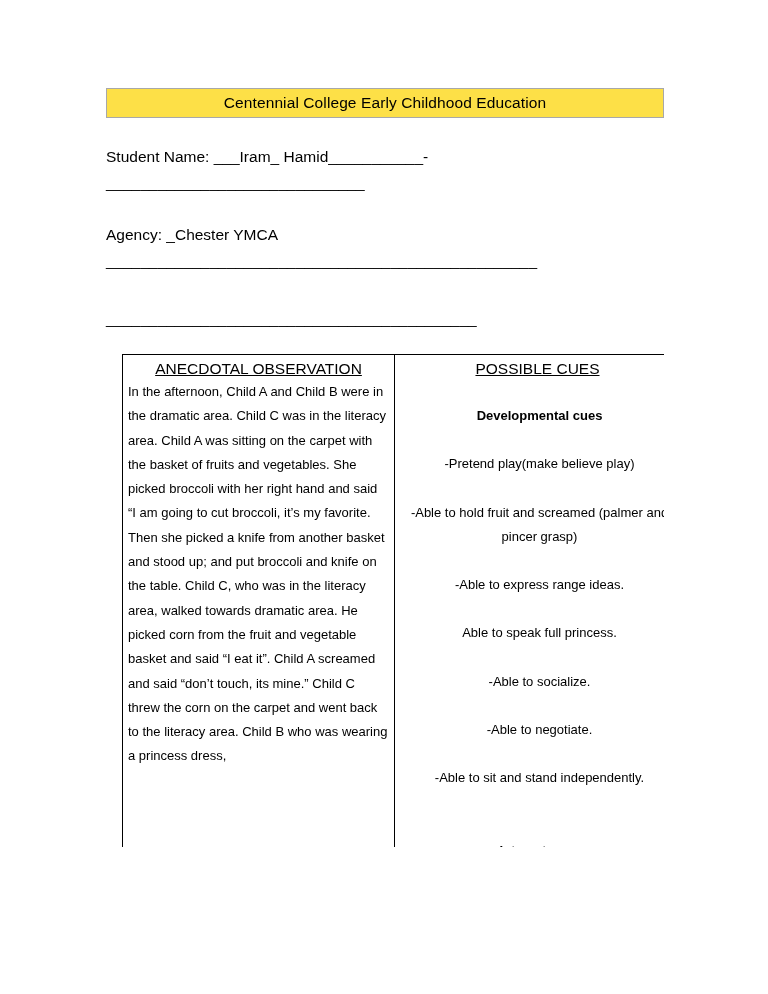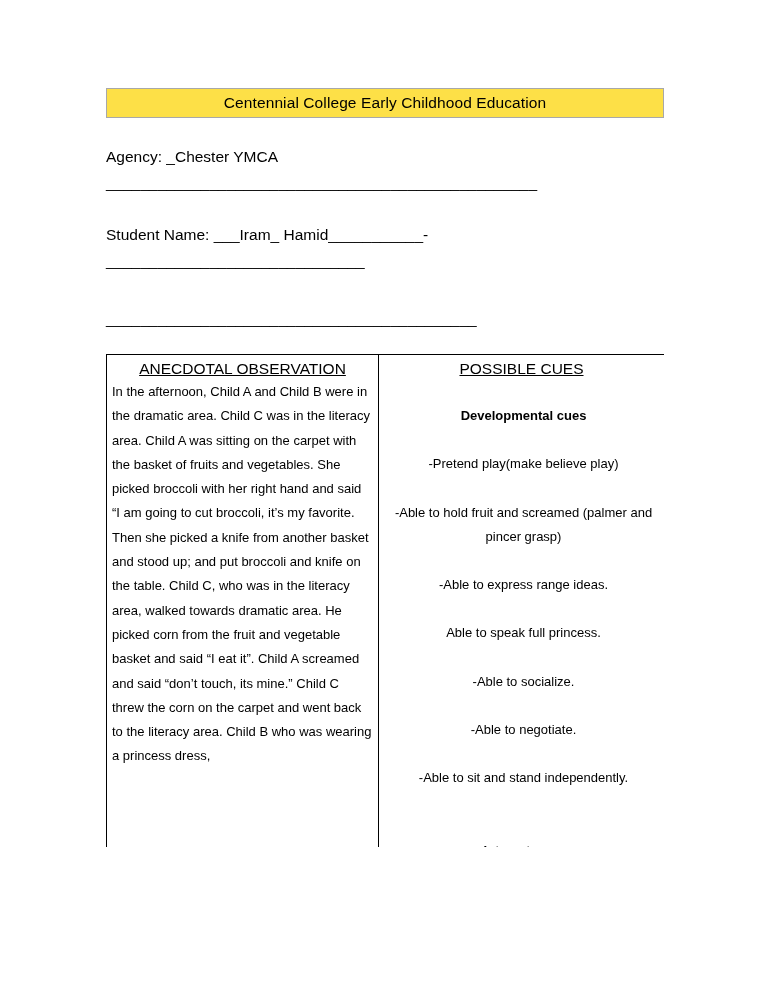--- a/index.html
+++ b/index.html
@@ -82,38 +82,39 @@
     padding: 0 6px 0 10px;
     text-align: center;
   }
   .para { margin: 0; }
   .gap { height: 24px; }
   .bold { font-weight: bold; }
   
   .table-wrap {
     overflow: hidden;
     height: 515px;
+    margin-left: 16px;
   }
 </style>
 </head>
 <body>
 
 <div class="page">
   <div class="content">
 
     <div class="title-bar">Centennial College Early Childhood Education</div>
 
     <div class="field-block">
-      <span class="field-line">Agency: _Chester YMCA</span>
-      <span class="field-line">__________________________________________________</span>
+      <span class="field-line">Student Name: ___Iram_ Hamid___________-</span>
+      <span class="field-line">______________________________</span>
     </div>
 
     <div class="field-block">
-      <span class="field-line">Student Name: ___Iram_ Hamid___________-</span>
-      <span class="field-line">______________________________</span>
+      <span class="field-line">Agency: _Chester YMCA</span>
+      <span class="field-line">__________________________________________________</span>
     </div>
 
     <div class="spacer-18"></div>
 
 
     <div class="field-block tight">
       <span class="field-line">___________________________________________</span>
     </div>
 
     <div class="table-wrap">

